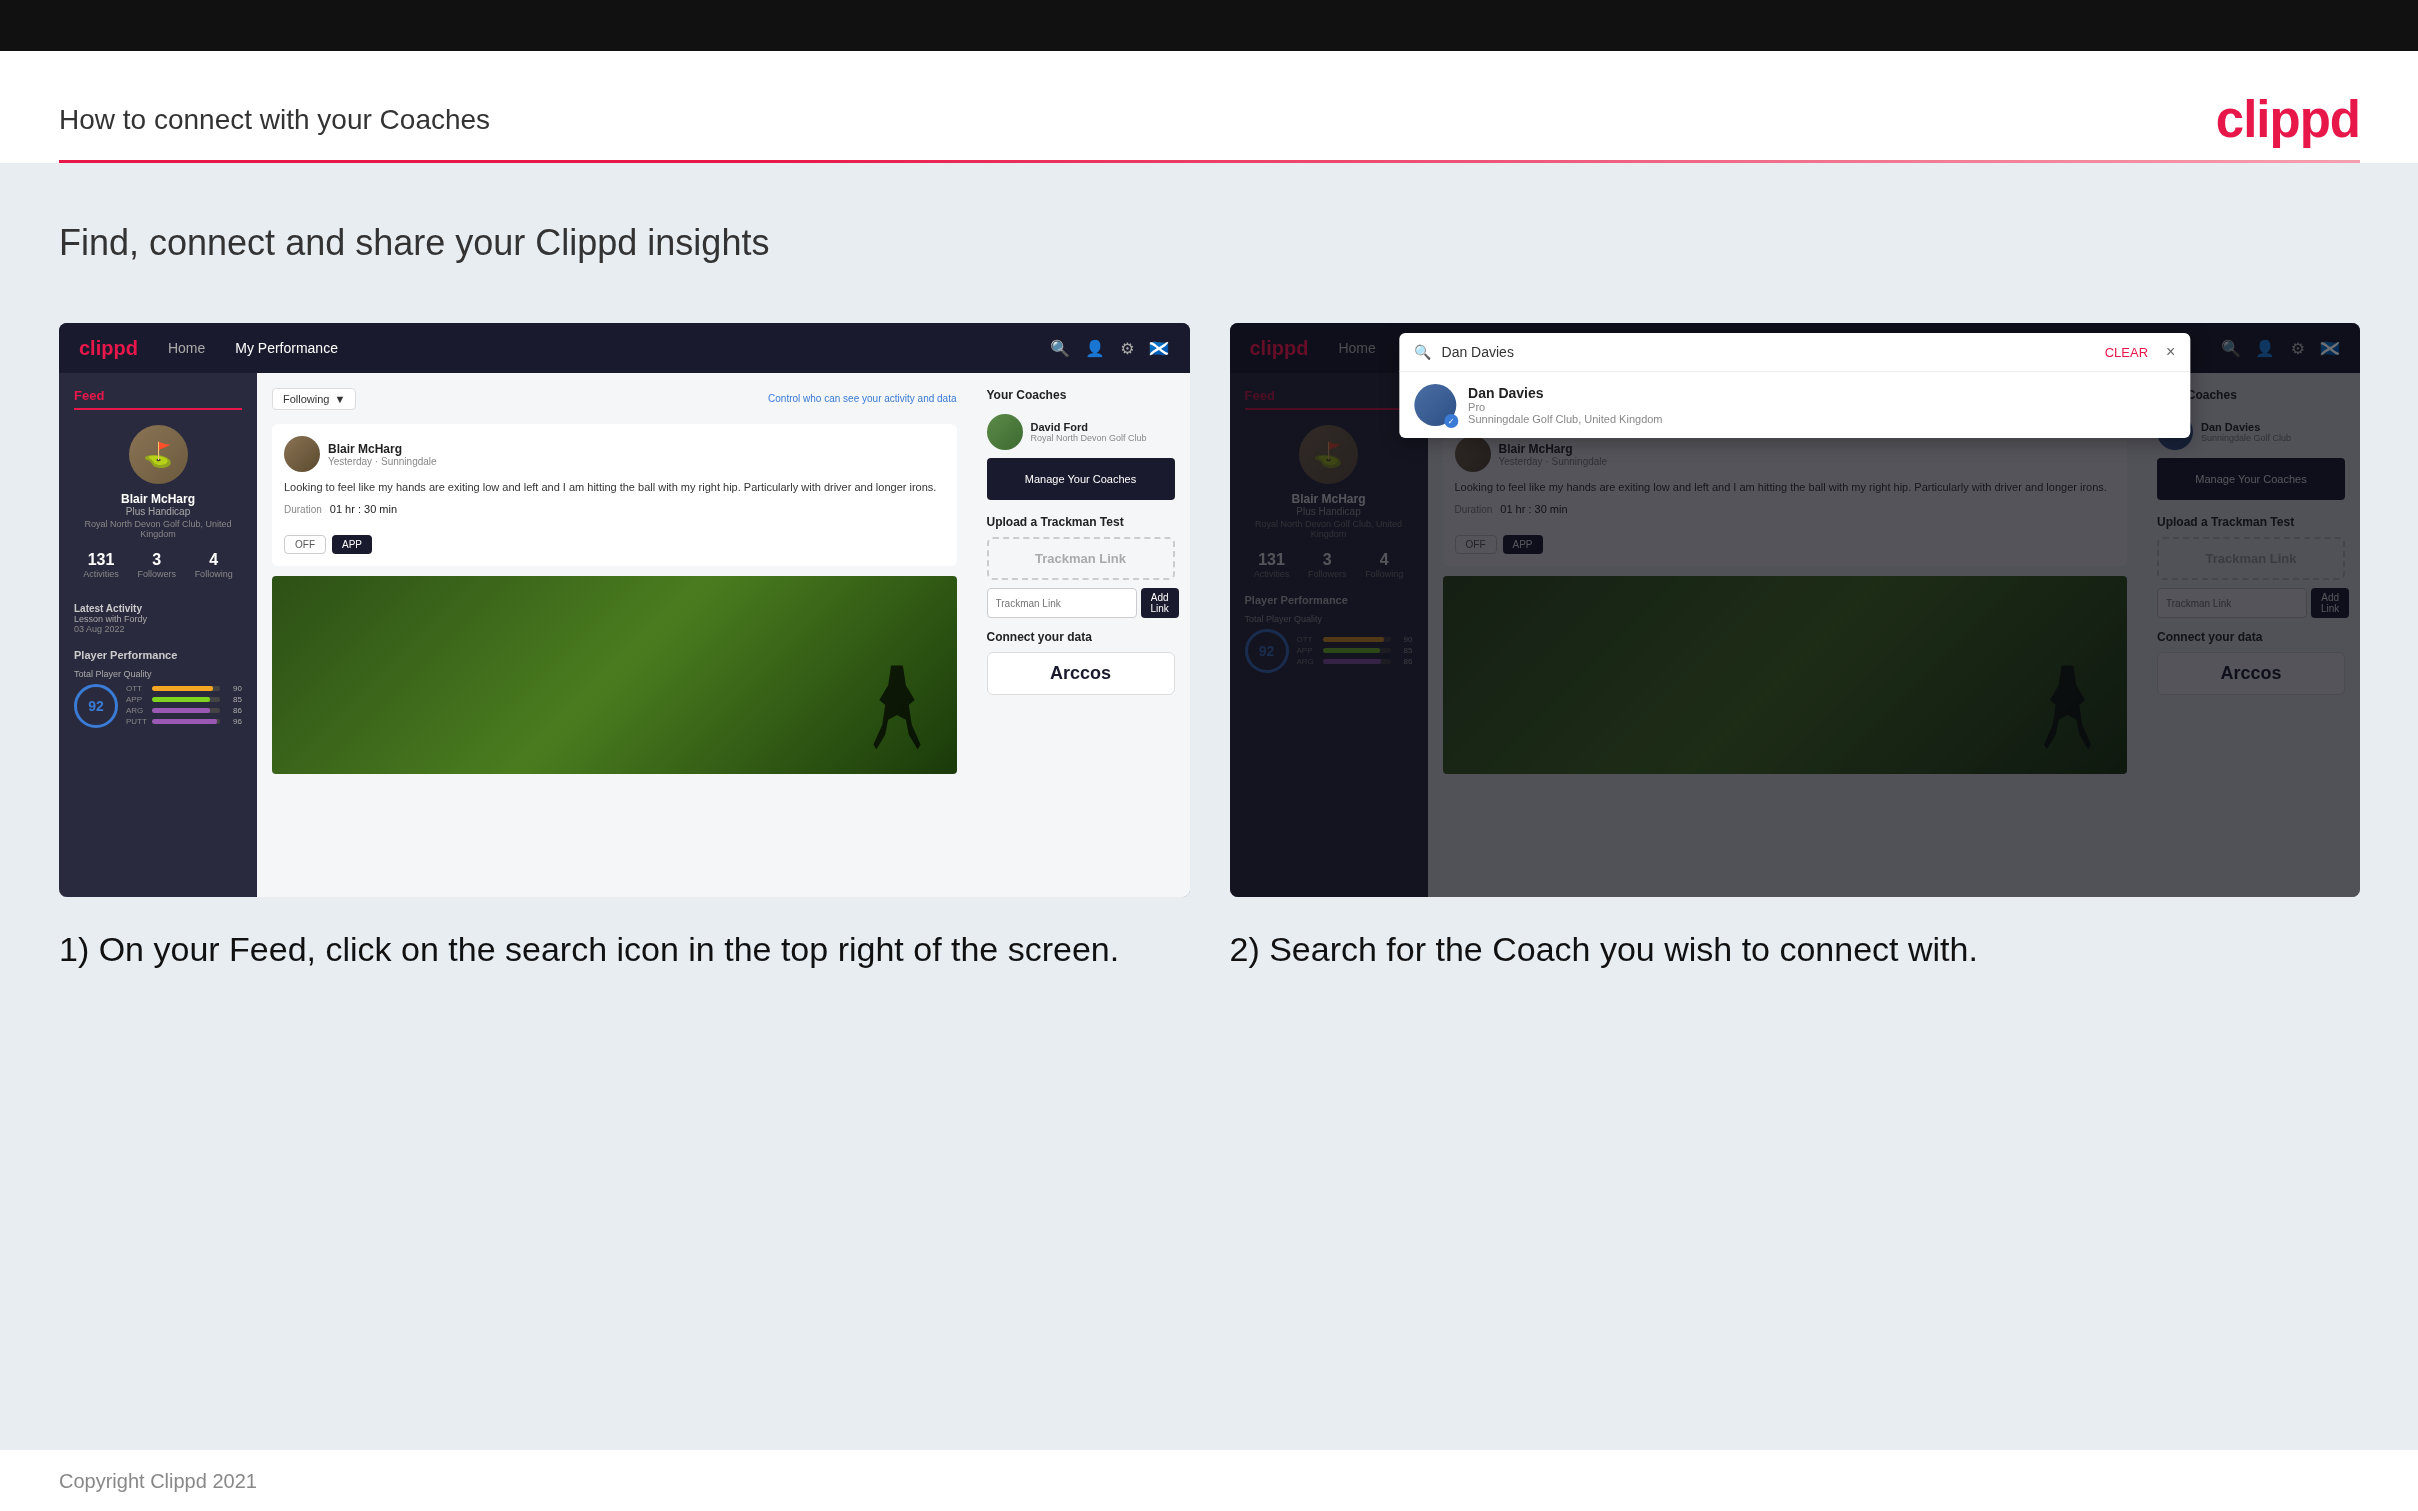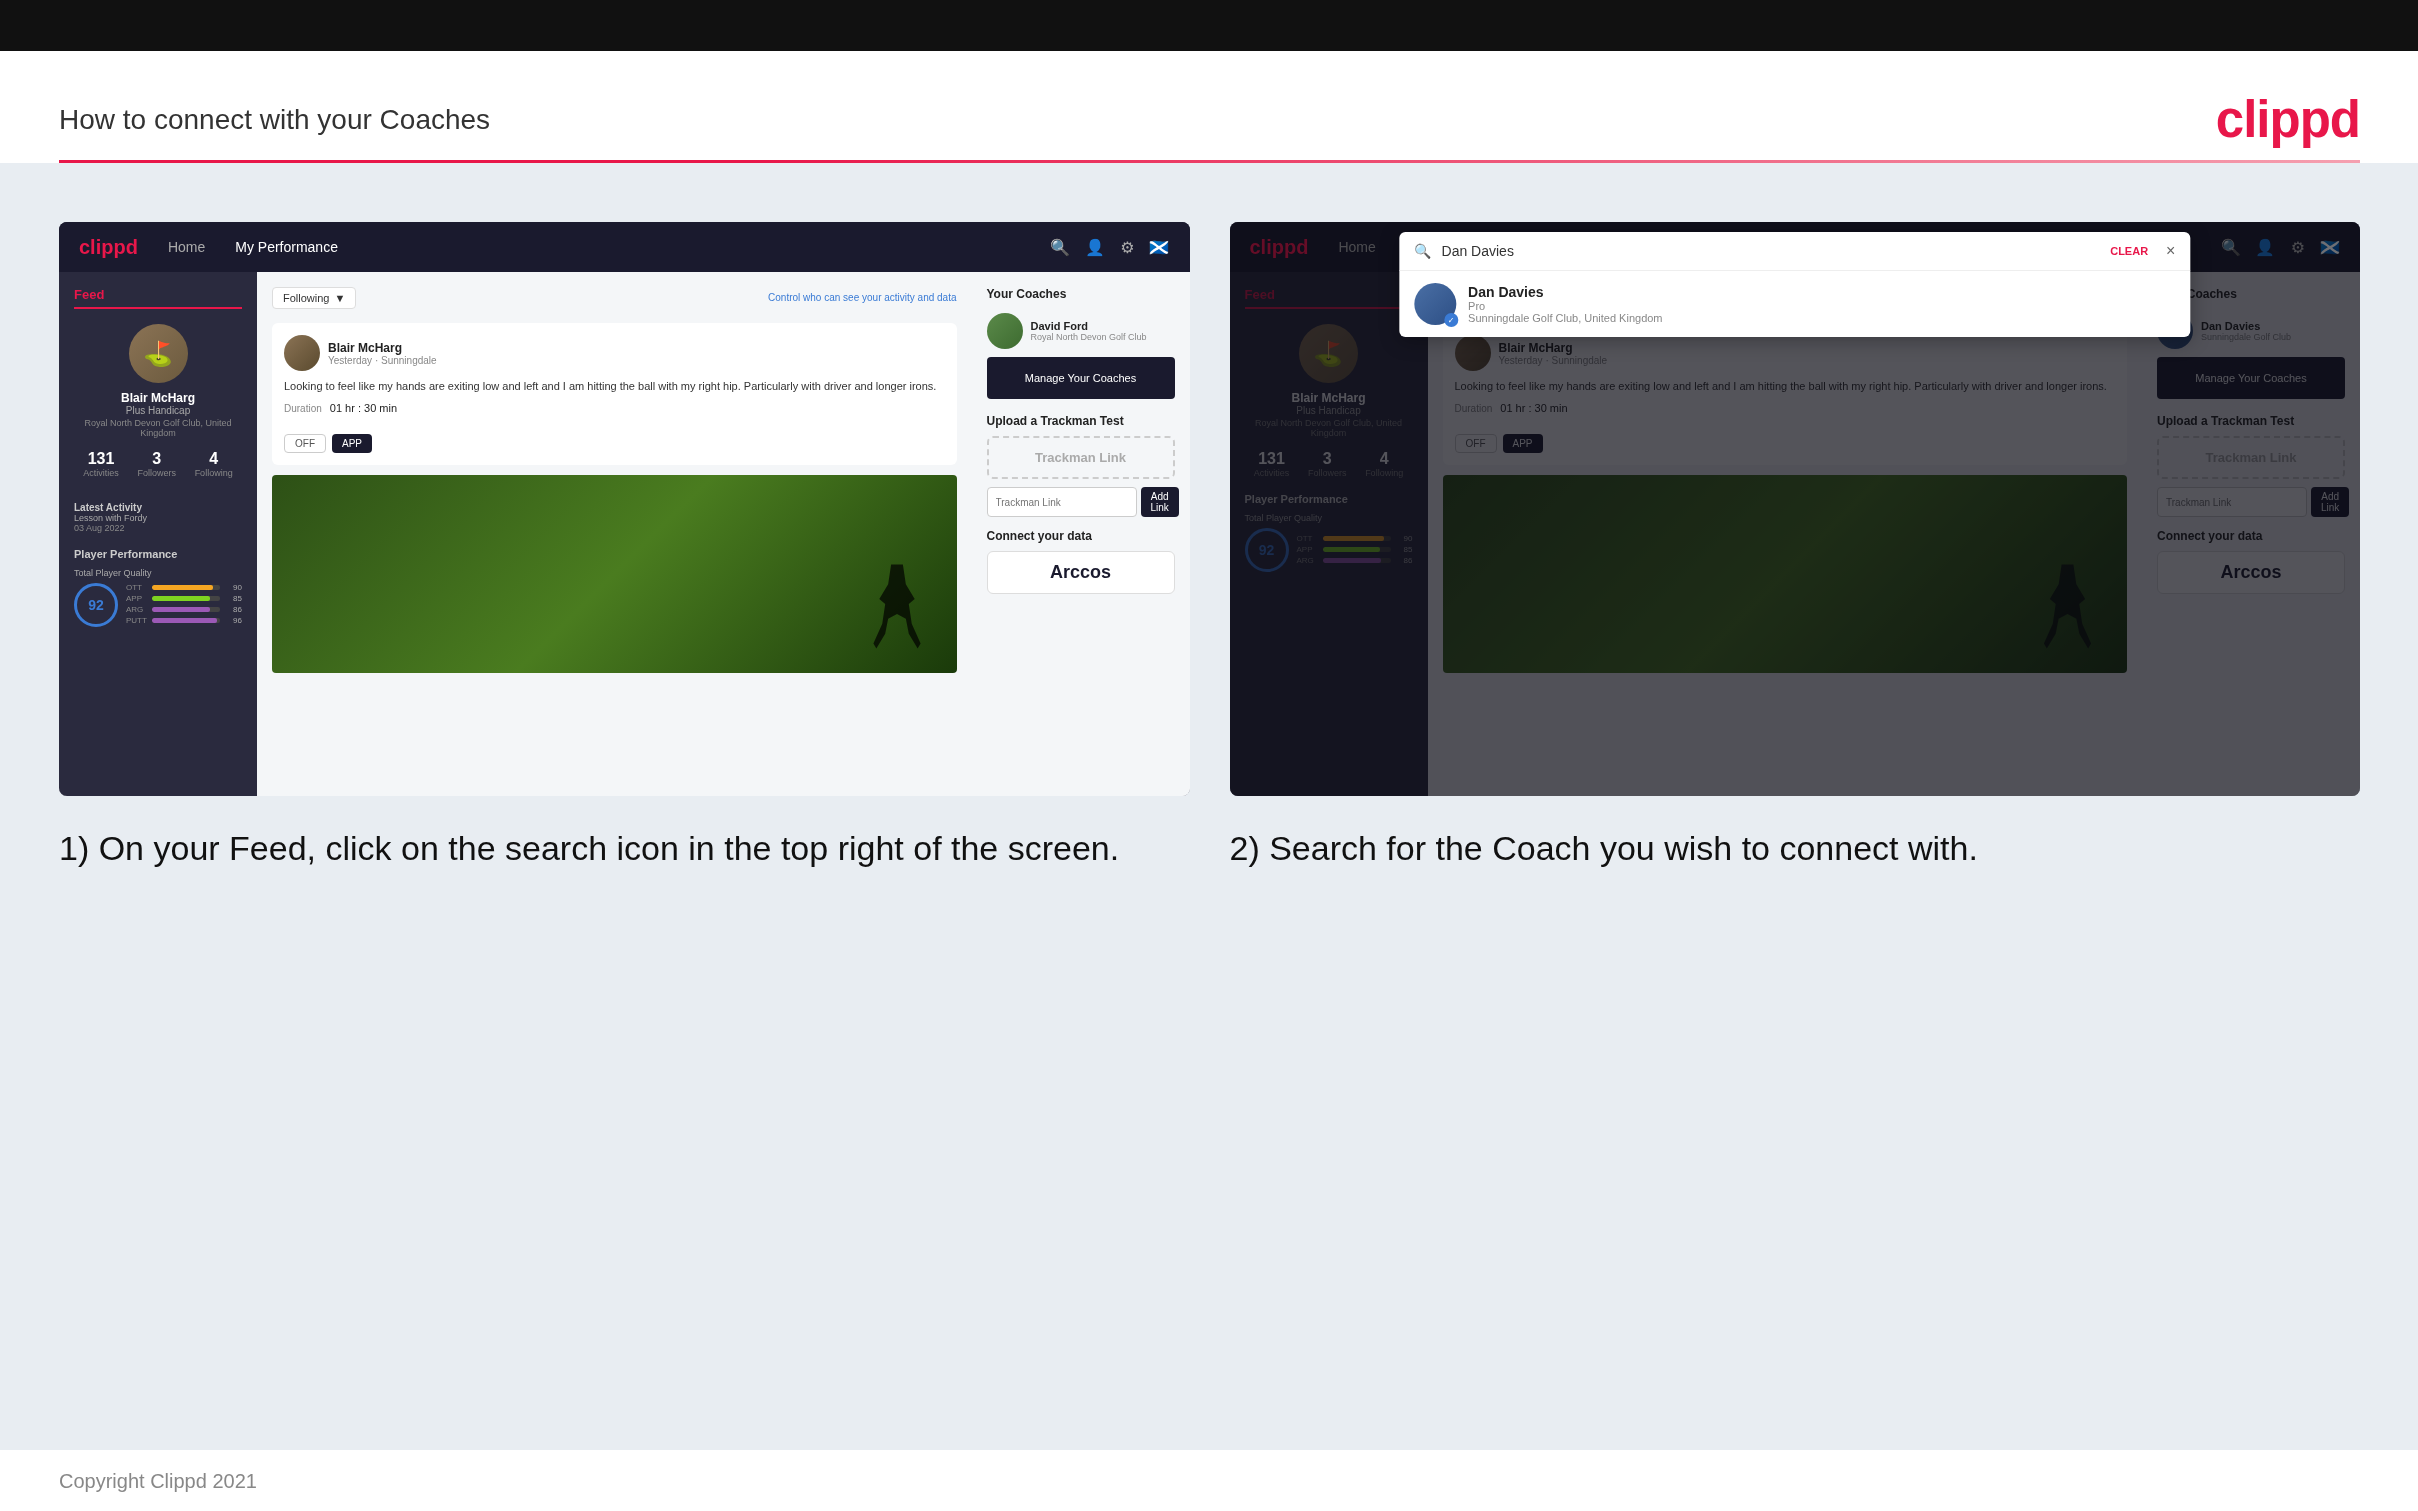--- a/index.html
+++ b/index.html
@@ -524,22 +524,22 @@
       color: #888;
       font-size: 14px;
     }
     .search-input-text {
       flex: 1;
       font-size: 14px;
       color: #333;
     }
     .clear-btn {
       color: #e8174a;
-      font-size: 11px;
-      font-weight: 700;
+      font-size: 13px;
+      font-weight: 400;
       cursor: pointer;
     }
     .close-btn {
       color: #666;
       font-size: 16px;
       cursor: pointer;
       margin-left: 8px;
     }
     .search-result {
       display: flex;
@@ -604,20 +604,21 @@
 <div class="top-bar"></div>
 
 <div class="header">
   <span class="header-title">How to connect with your Coaches</span>
   <span class="clippd-logo">clippd</span>
 </div>
 
 <div class="divider"></div>
 
 <div class="main-content">
+  <p class="page-subheading">Find, connect and share your Clippd insights</p>
 
   <div class="screenshots-row">
 
     <div class="screenshot-block">
       <div class="screenshot-frame">
 
         <div class="app-nav">
           <span class="app-nav-logo">clippd</span>
           <span class="app-nav-link">Home</span>
           <span class="app-nav-link active">My Performance</span>

